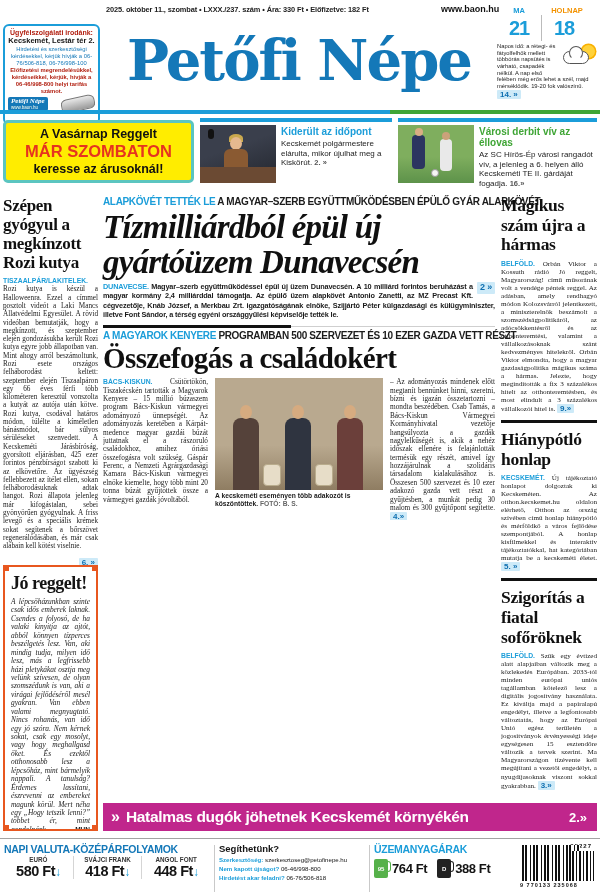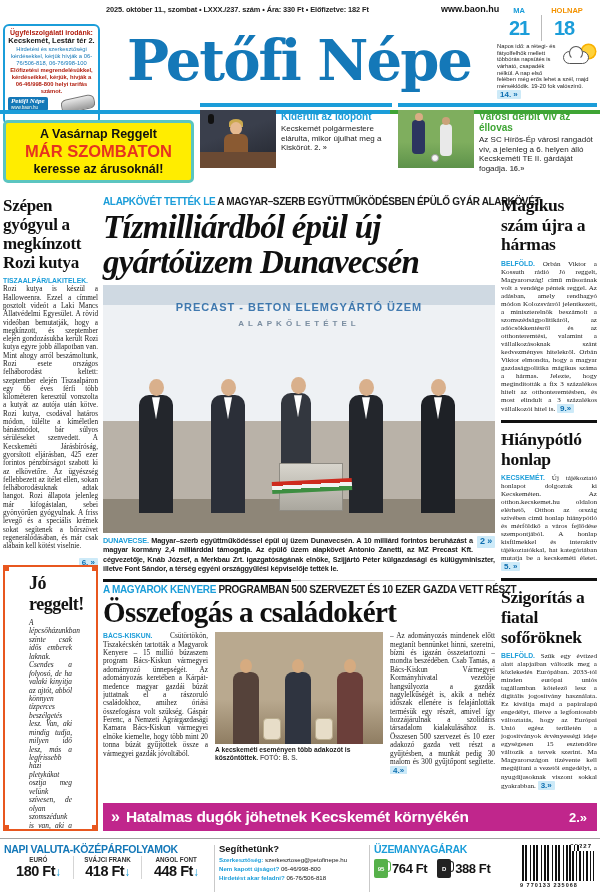--- a/index.html
+++ b/index.html
@@ -36,21 +36,21 @@
   .w-icon{float:right;width:34px;height:24px;position:relative;margin:2px 0 1px 2px;}
   .w-sun{position:absolute;right:2px;top:0;width:13px;height:13px;border-radius:50%;background:#ffd23a;box-shadow:0 0 0 1.5px #f9b000;}
   .w-cloud{position:absolute;left:0;top:6px;width:26px;height:13px;background:#fff;border:1.5px solid #555;border-radius:8px;}
   .w-cloud:before{content:"";position:absolute;left:5px;top:-6px;width:12px;height:12px;background:#fff;border:1.5px solid #555;border-radius:50%;border-bottom-color:#fff;}
   .hdr-bar{position:absolute;left:0;top:110px;width:600px;height:4px;background:linear-gradient(to right,var(--cyan) 0 65%,var(--green) 65% 100%);}
 
   
   .promo{position:absolute;left:3px;top:120px;width:191px;height:63px;background:var(--yellow);border:3px solid #5bc5c0;border-radius:5px;text-align:center;padding-top:3px;}
   .promo .p1,.promo .p3{font-size:12.5px;font-weight:bold;color:#111;line-height:1.3;}
   .promo .p2{font-size:16.5px;font-weight:bold;color:var(--red);line-height:1.15;}
-  .teaser{position:absolute;top:103px;height:68px;border-top:4px solid var(--cyan);display:flex;justify-content:center;}
+  .teaser{position:absolute;top:118px;height:68px;border-top:4px solid var(--cyan);display:flex;justify-content:center;}
   .teaser.t1{left:200px;width:192px;}
   .teaser.t2{left:398px;width:199px;}
   .t-photo{width:76px;height:58px;margin-top:3px;flex:none;position:relative;overflow:hidden;}
   .t-photo.studio{background:linear-gradient(160deg,#3a3f4c 0 40%,#23262e 100%);}
   .studio .desk{position:absolute;bottom:0;left:0;width:100%;height:16px;background:#6b4a33;}
   .studio .head{position:absolute;left:30px;top:12px;width:12px;height:13px;border-radius:50%;background:#e5b98f;}
   .studio .hair{position:absolute;left:29px;top:9px;width:14px;height:8px;border-radius:50% 50% 0 0;background:#caa94e;}
   .studio .torso{position:absolute;left:24px;top:24px;width:24px;height:20px;border-radius:6px 6px 0 0;background:#8a5a32;}
   .studio .mic{position:absolute;left:8px;top:4px;width:6px;height:10px;border-radius:3px;background:#111;}
   .t-photo.pitch{background:linear-gradient(180deg,#7fae5e 0 55%,#5d924a 100%);}
@@ -70,21 +70,21 @@
   .col-left{position:absolute;left:3px;top:196px;width:95px;}
   .col-mid{position:absolute;left:103px;top:196px;width:392px;}
   .col-right{position:absolute;left:501px;top:196px;width:96px;}
   .h-serif{font-family:"Liberation Serif",serif;font-weight:bold;color:#101010;letter-spacing:-0.3px;}
   .lh{font-size:17px;line-height:1.12;}
   .rh{font-size:17.5px;line-height:1.12;}
   .bodytext{font-family:"Liberation Serif",serif;font-size:7.2px;line-height:1.15;text-align:justify;color:#1a1a1a;margin-top:5px;}
   .lead{font-family:"Liberation Sans",sans-serif;font-weight:bold;color:var(--cyan);font-size:6.8px;}
   .pref{font-family:"Liberation Sans",sans-serif;font-weight:bold;color:#0e6fb0;background:var(--refbg);font-size:8px;padding:0 3px;border-radius:1px;white-space:nowrap;}
   .refline{text-align:right;margin-top:1px;}
-  .gm-box{position:absolute;left:3px;top:565px;width:95px;height:266px;border:2px solid #e8571f;padding:6px 24px 4px;overflow:hidden;}
+  .gm-box{position:absolute;left:3px;top:565px;width:95px;height:266px;border:2px solid #e8571f;padding:6px 6px 4px;overflow:hidden;}
   .gm-box .sq{position:absolute;width:6px;height:6px;background:#e8571f;}
   .gm-title{font-family:"Liberation Serif",serif;font-weight:bold;font-size:18px;letter-spacing:-0.5px;}
   .gm-body{font-family:"Liberation Serif",serif;font-style:italic;font-size:7.4px;line-height:1.14;text-align:justify;margin-top:4px;color:#1a1a1a;}
   .gm-author{font-style:normal;font-weight:bold;font-family:"Liberation Sans",sans-serif;font-size:6.5px;float:right;}
 
   .kicker{font-size:10px;font-weight:bold;letter-spacing:-0.35px;color:#1c1c1c;white-space:nowrap;}
   .kicker .hi{color:var(--cyan);}
   .main-head{font-size:33px;line-height:1.05;letter-spacing:-0.8px;margin-top:3px;font-style:italic;}
   .sec-head{font-size:29px;line-height:1.05;letter-spacing:-0.6px;margin-top:2px;}
 
@@ -267,33 +267,20 @@
       <span class="gm-author">MHN</span>
     </div>
   </div>
 
   <div class="col-mid">
     <div class="kicker">
       <span class="hi">ALAPKÖVÉT TETTÉK LE</span><span> A MAGYAR–SZERB EGYÜTTMŰKÖDÉSBEN ÉPÜLŐ GYÁR ALAPKÖVÉT</span>
     </div>
     <div class="h-serif main-head">Tízmilliárdból épül új gyártóüzem Dunavecsén</div>
 
-    <div class="main-photo">
-      <div class="mp-banner">PRECAST - BETON ELEMGYÁRTÓ ÜZEM</div>
-      <div class="mp-banner2">ALAPKŐLETÉTEL</div>
-      <div class="mp-ground"></div>
-      <div class="fig f1" style="left:36px;"></div>
-      <div class="fig f2" style="left:108px;"></div>
-      <div class="fig f3" style="left:246px;"></div>
-      <div class="fig f4" style="left:318px;"></div>
-      <div class="pedestal">
-        <div class="ribbon"></div>
-      </div>
-      <div class="fig f5" style="left:178px;bottom:70px;width:30px;height:70px;"></div>
-    </div>
 
     <div class="caption">
       <span class="pref">2 »</span>
       <span class="lead" style="font-size:7.3px;">DUNAVECSE.</span>
       <span>Magyar–szerb együttműködéssel épül új üzem Dunavecsén. A 10 milliárd forintos beruházást a magyar kormány 2,4 milliárddal támogatja. Az épülő üzem alapkövét Antonio Zanetti, az MZ Precast Kft. cégvezetője, Knáb József, a Merkbau Zrt. igazgatóságának elnöke, Szijjártó Péter külgazdasági és külügyminiszter, illetve Font Sándor, a térség egyéni országgyűlési képviselője tették le.</span>
     </div>
 
     <div class="mid-divider"></div>
 
     <div class="kicker">
@@ -364,21 +351,21 @@
     <span class="bb-text">Hatalmas dugók jöhetnek Kecskemét környékén</span>
     <span class="bb-ref">2.»</span>
   </div>
 
   <div class="footer">
     <div class="f-cur">
       <div class="f-cur-title">NAPI VALUTA-KÖZÉPÁRFOLYAMOK</div>
       <div class="cur-row">
         <div class="cur-cell">
           <div class="cur-label">EURÓ</div>
-          <div class="cur-val"><span>180 Ft</span><span class="cur-arrow">↓</span></div>
+          <div class="cur-val"><span>580 Ft</span><span class="cur-arrow">↓</span></div>
         </div>
         <div class="cur-cell">
           <div class="cur-label">SVÁJCI FRANK</div>
           <div class="cur-val"><span>418 Ft</span><span class="cur-arrow">↓</span></div>
         </div>
         <div class="cur-cell">
           <div class="cur-label">ANGOL FONT</div>
           <div class="cur-val"><span>448 Ft</span><span class="cur-arrow">↓</span></div>
         </div>
       </div>

